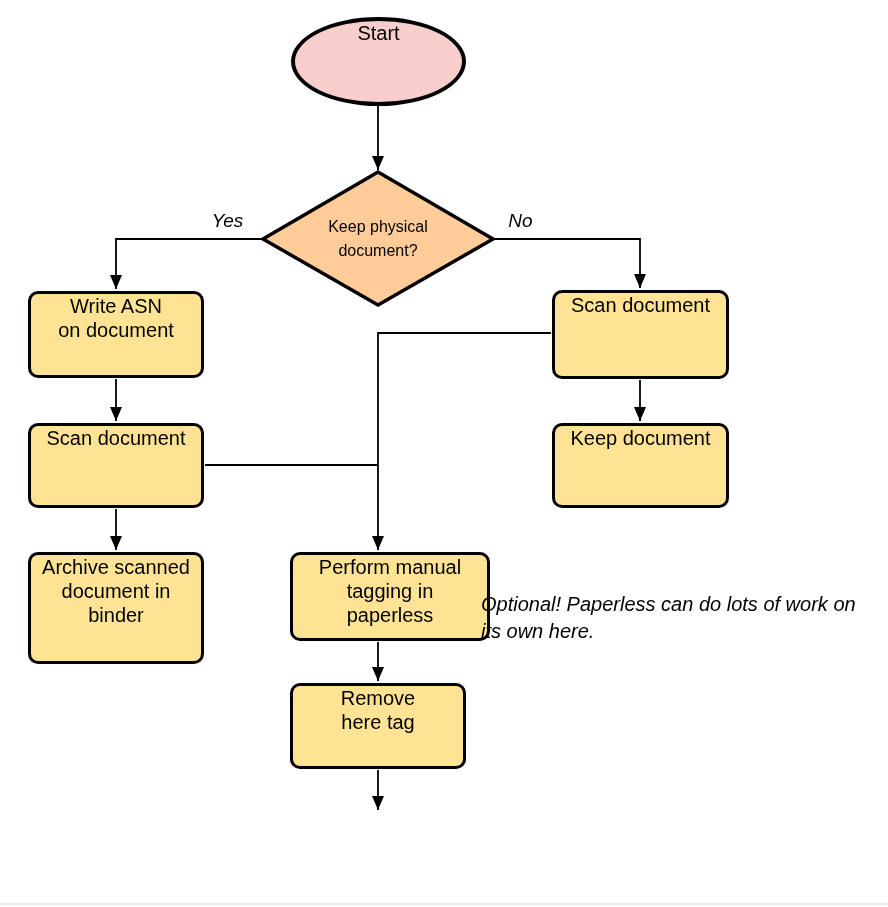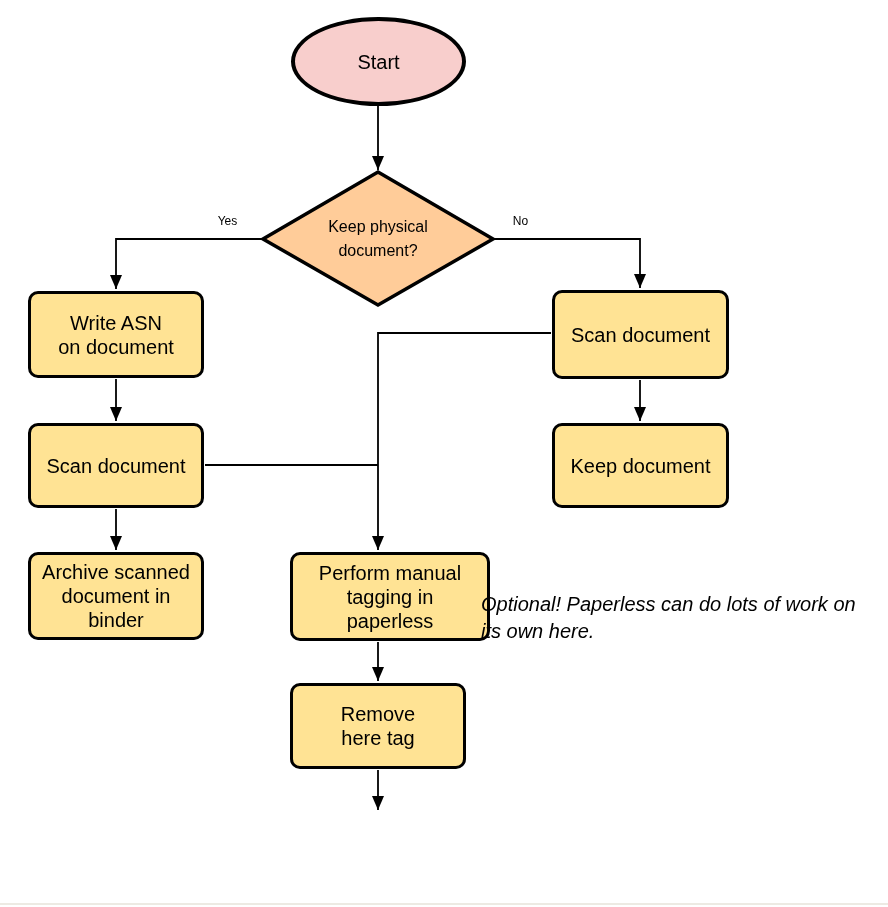--- a/index.html
+++ b/index.html
@@ -17,21 +17,21 @@
     background:var(--bg);
     font-family:"Liberation Sans", sans-serif;
     color:#000;
     overflow:hidden;
   }
   .edges{position:absolute;left:0;top:0;}
   .edge{fill:none;stroke:var(--stroke);stroke-width:1.8px;}
   .decision-shape{fill:var(--decision-fill);stroke:var(--stroke);stroke-width:3.5px;}
   .node{
     position:absolute;
-    display:flex;align-items:center;justify-content:center;
+    display:flex;justify-content:center;
     text-align:center;
     font-size:20px;line-height:24px;
   }
   .node-label{white-space:pre-line;}
   .process{
     background:var(--process-fill);
     border:3px solid var(--stroke);
     border-radius:10px;
   }
   .terminal{
@@ -39,24 +39,25 @@
     border:4px solid var(--stroke);
     border-radius:50%;
   }
   .decision-label-wrap{
     position:absolute;left:278px;top:205px;width:200px;height:68px;
     display:flex;align-items:center;justify-content:center;
     text-align:center;font-size:16px;line-height:24px;
   }
   .edge-label{
     position:absolute;
-    font-size:12px;line-height:20px;
+    font-size:19px;line-height:20px;
     text-align:center;
     background:var(--bg);
     padding:0 2px;
+    font-style:italic;
   }
   .note{
     position:absolute;left:481px;top:591px;width:410px;
     font-size:20px;line-height:27px;font-style:italic;
     white-space:pre-line;
   }
   .bottom-hairline{
     position:absolute;left:0;top:903px;width:888px;height:2px;
     background:#edeae3;
   }
@@ -100,21 +101,21 @@
 
   <div class="node process" style="left:28px;top:291px;width:176px;height:87px">
     <span class="node-label">Write ASN
 on document</span>
   </div>
 
   <div class="node process" style="left:28px;top:423px;width:176px;height:85px">
     <span class="node-label">Scan document</span>
   </div>
 
-  <div class="node process" style="left:28px;top:552px;width:176px;height:88px">
+  <div class="node process" style="left:28px;top:552px;width:176px;height:112px">
     <span class="node-label">Archive scanned
 document in
 binder</span>
   </div>
 
   <div class="node process" style="left:552px;top:290px;width:177px;height:89px">
     <span class="node-label">Scan document</span>
   </div>
 
   <div class="node process" style="left:552px;top:423px;width:177px;height:85px">

